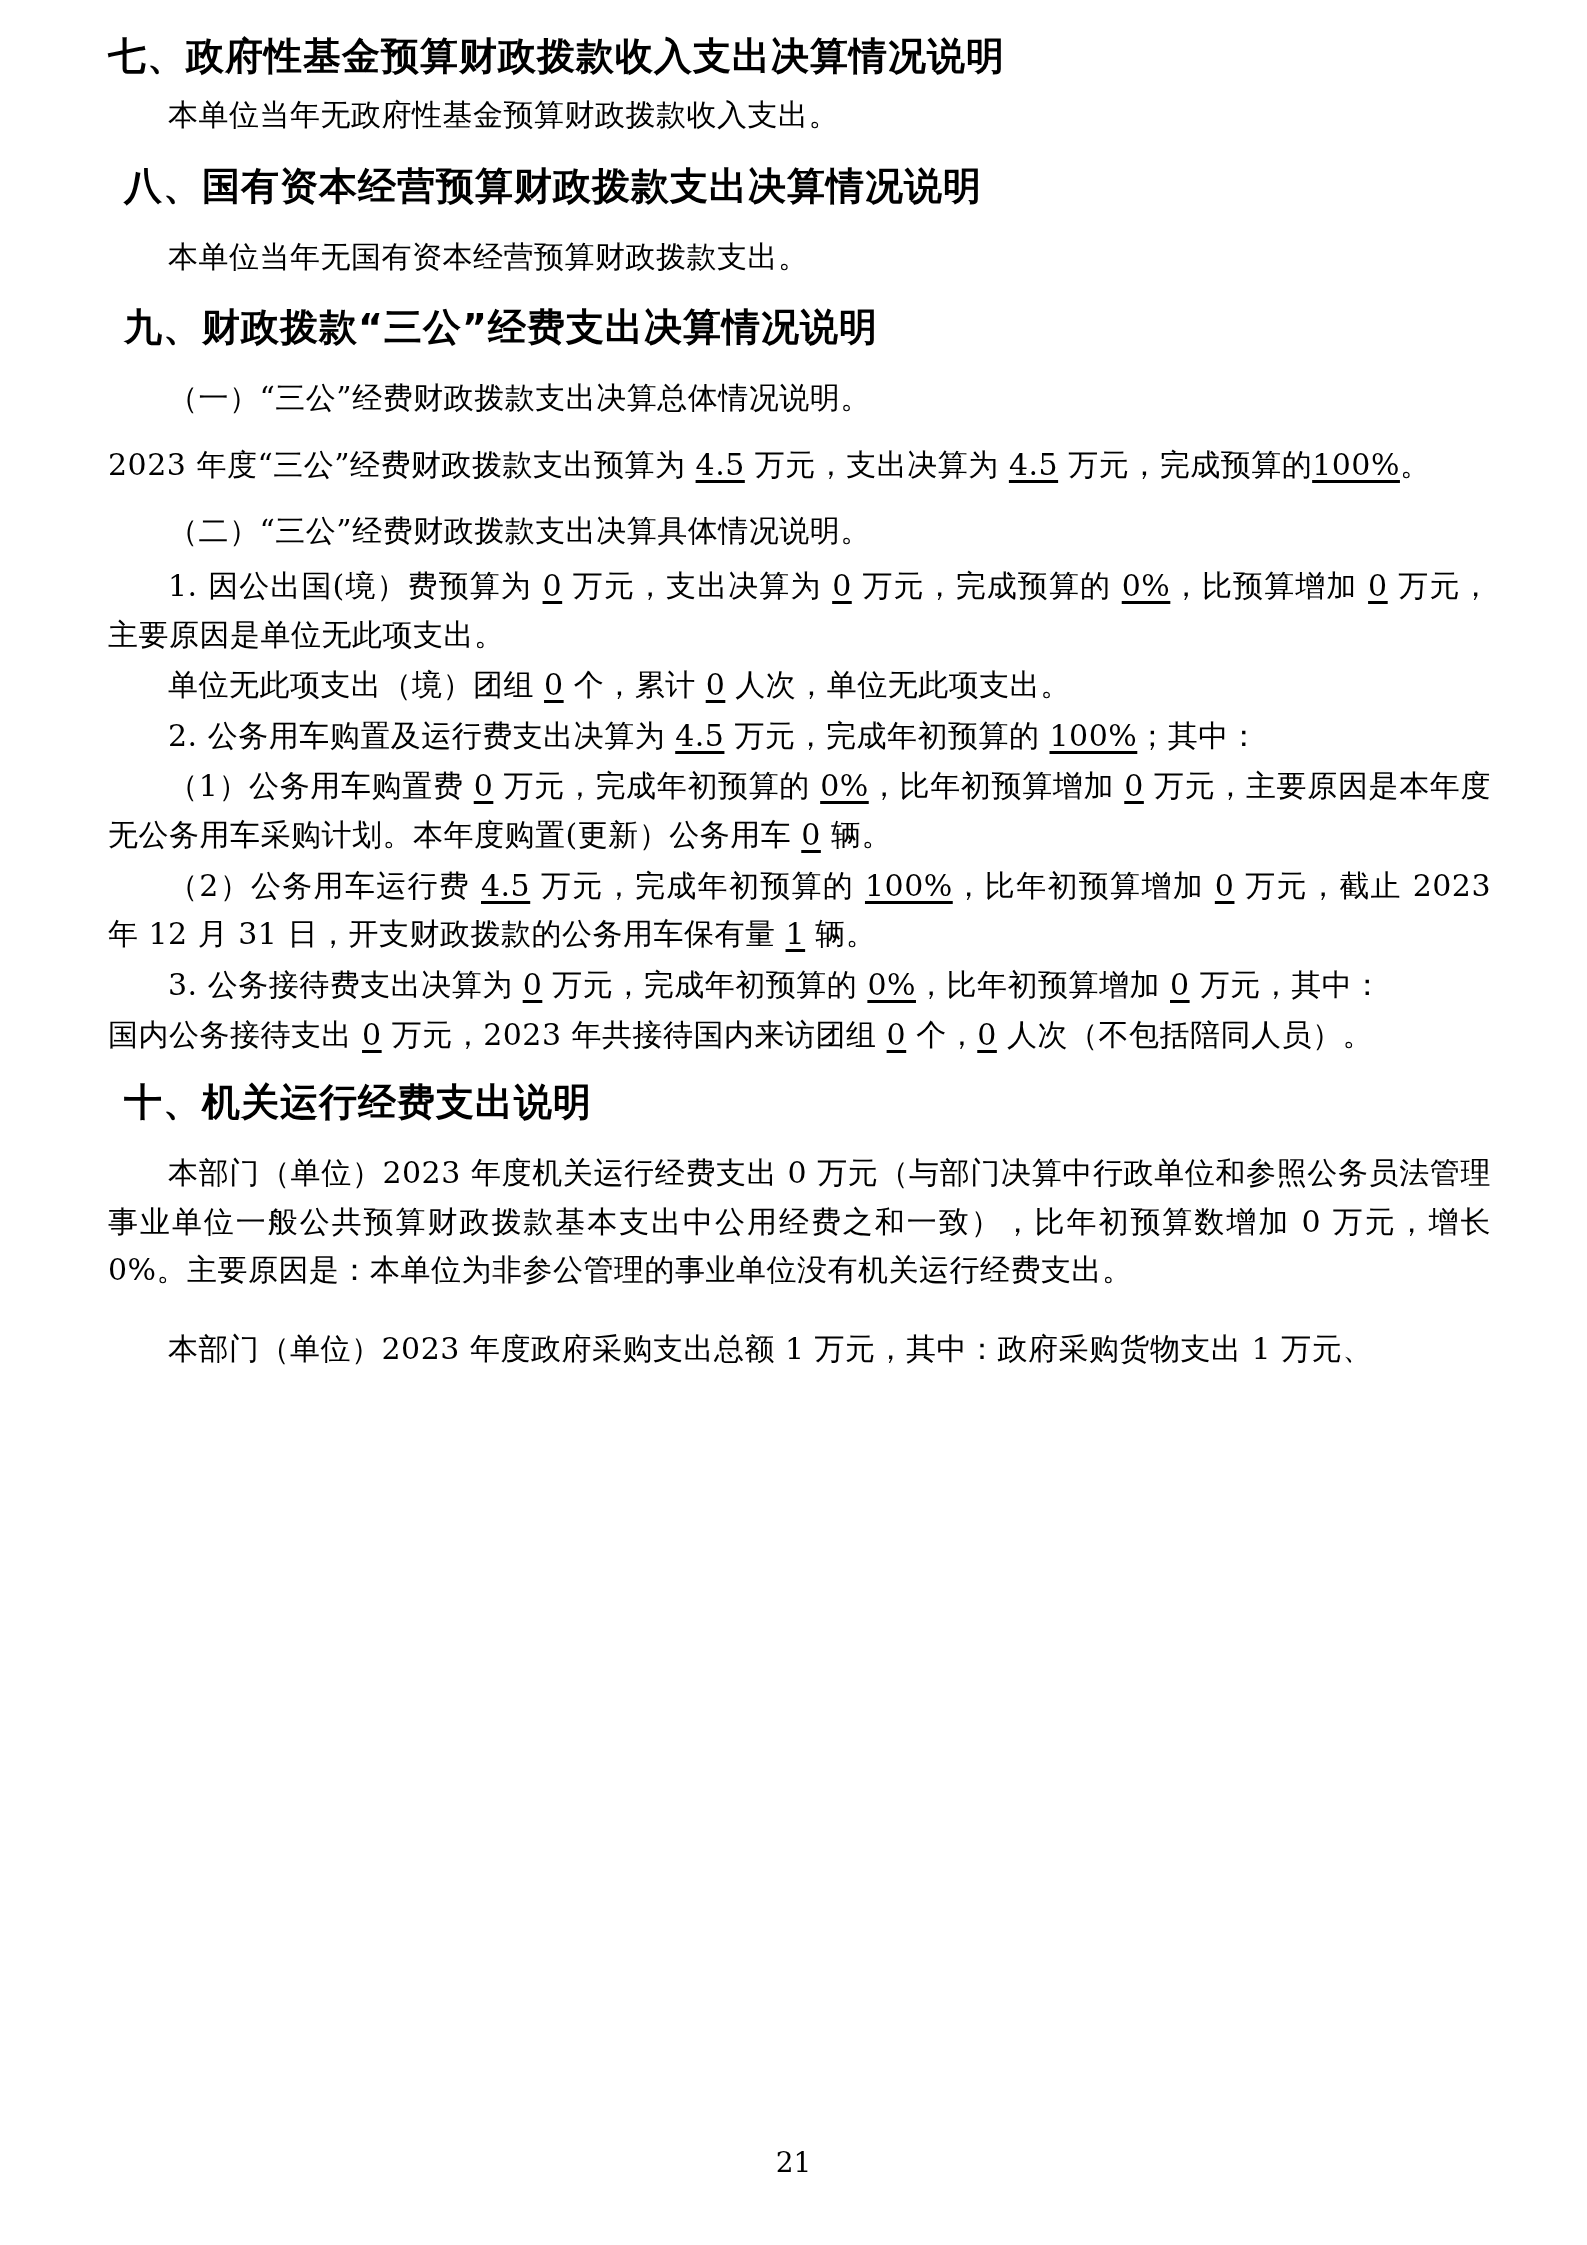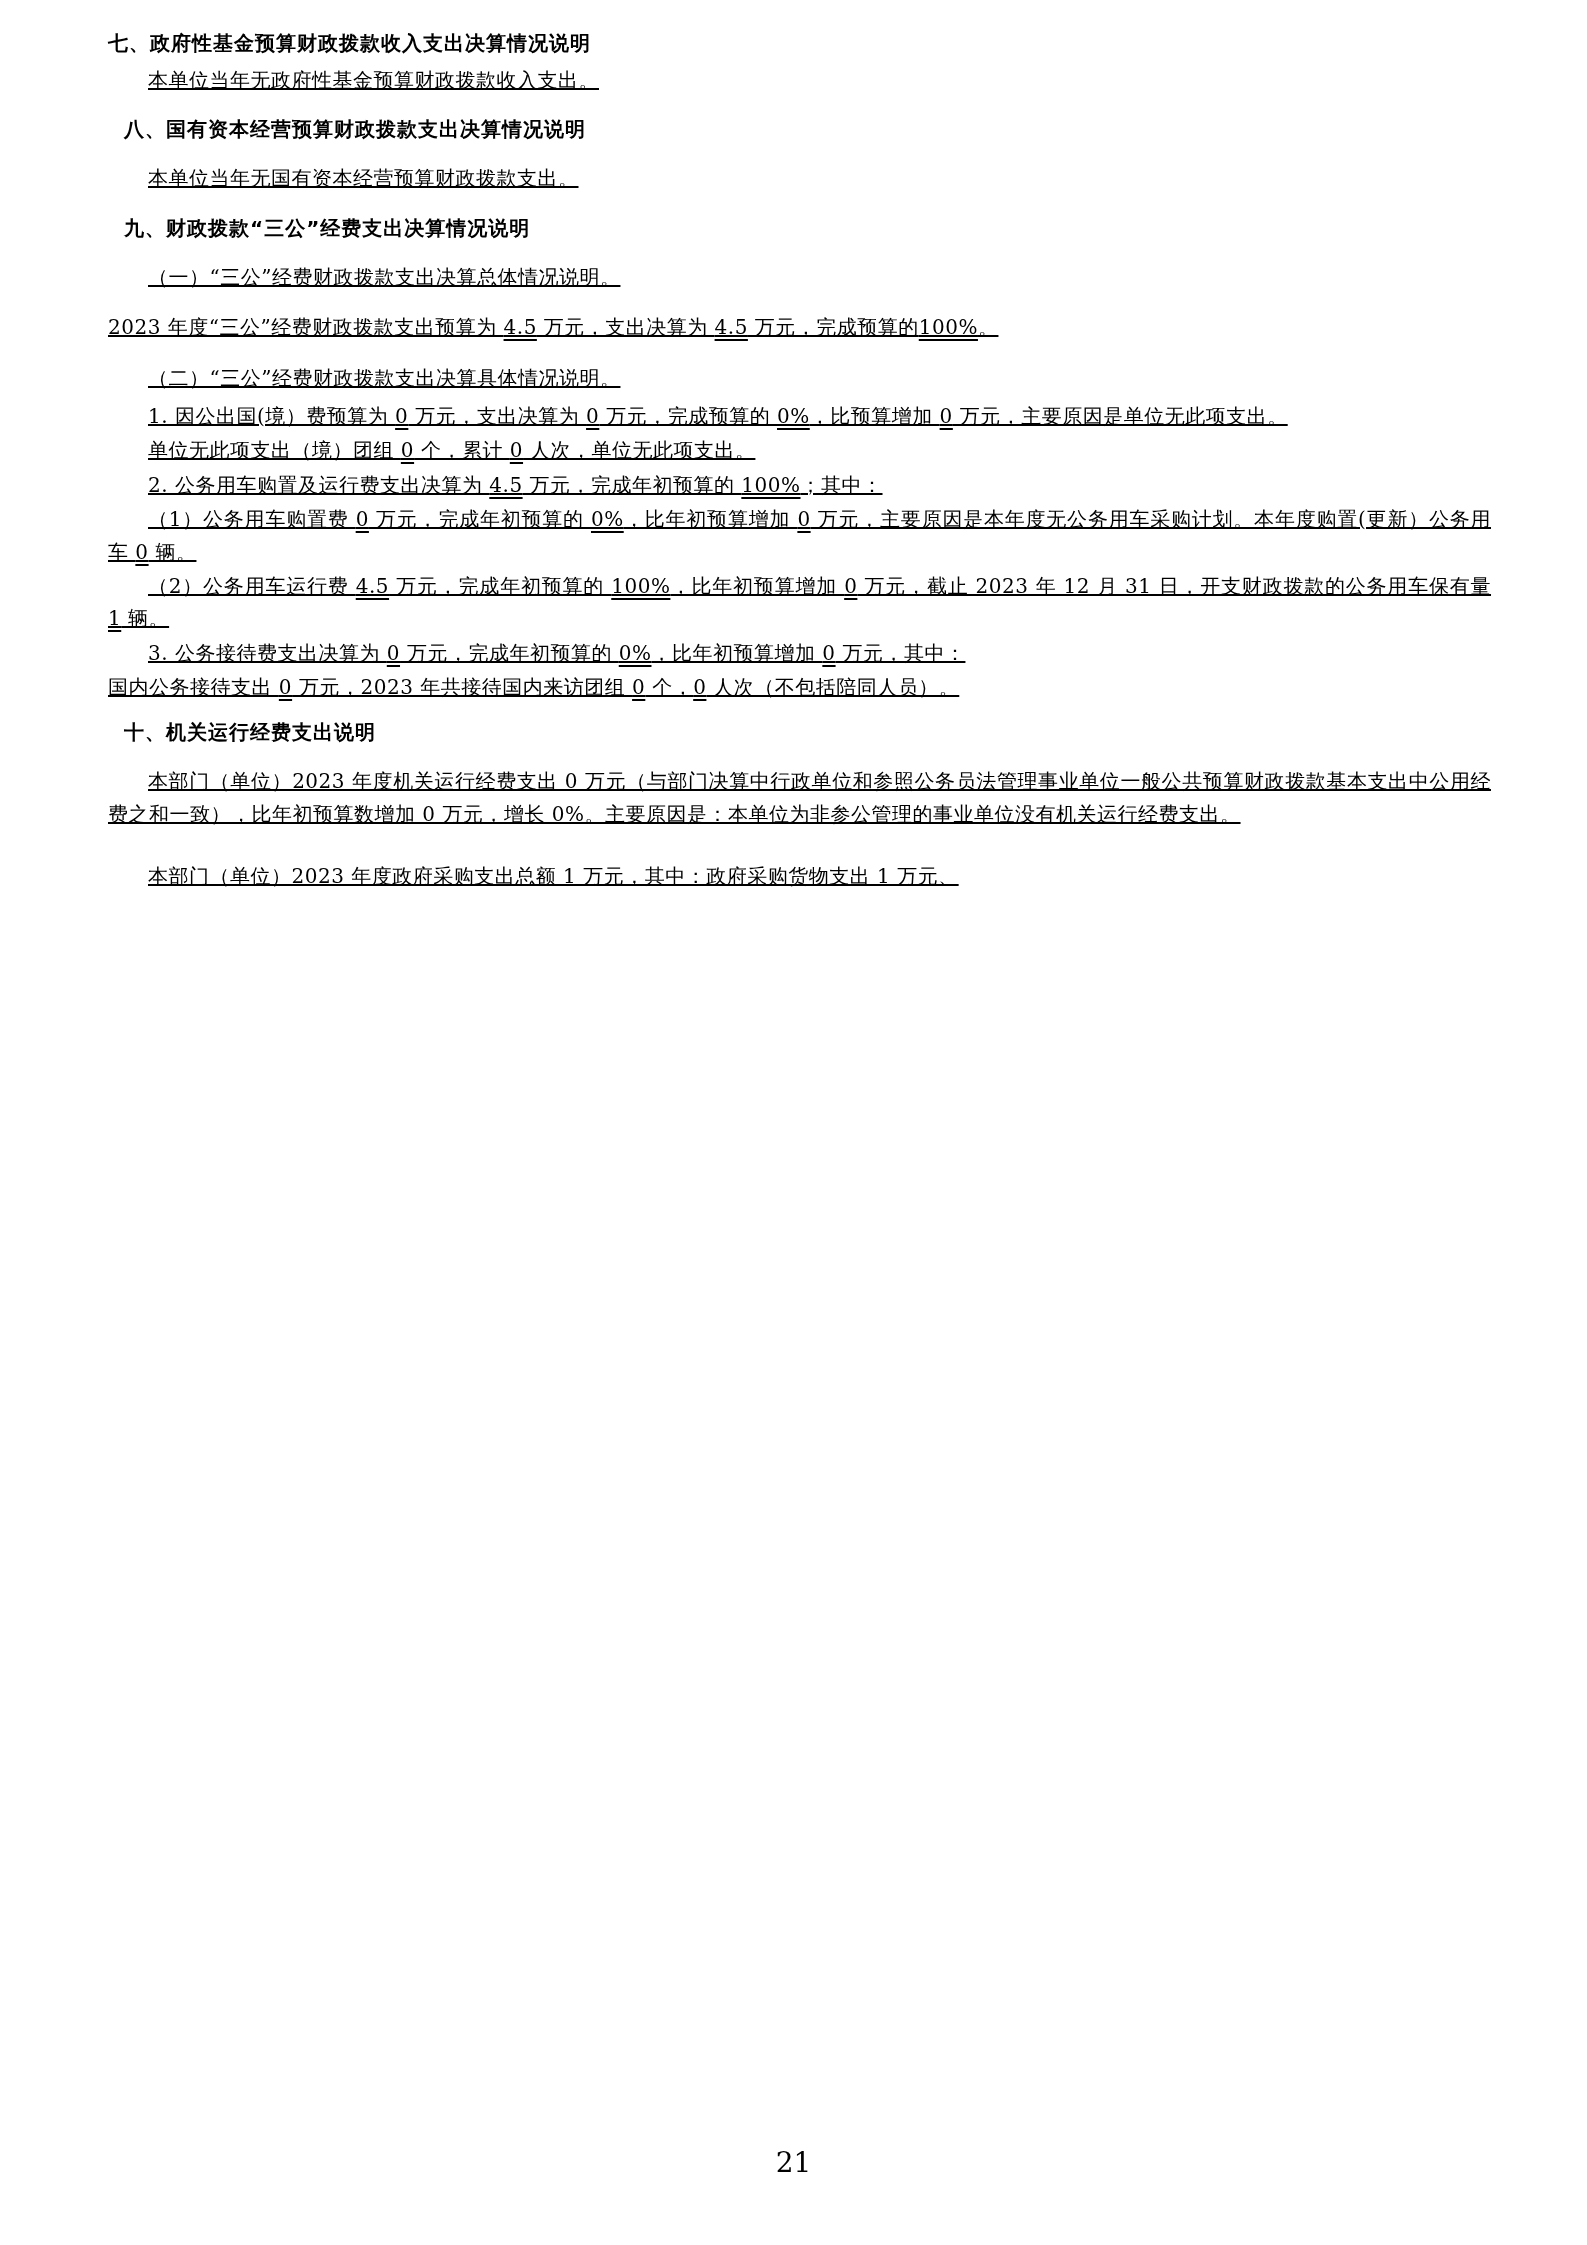--- a/index.html
+++ b/index.html
@@ -17,37 +17,36 @@
   .page {
     box-sizing: border-box;
     width: 1587px;
     height: 2245px;
     padding: 28px 96px 0 108px;
     position: relative;
   }
   h2.heading {
     font-family: "DejaVu Sans", "Liberation Sans", sans-serif;
     font-weight: bold;
-    font-size: 20px;
+    font-size: 38px;
     line-height: 1.5;
     margin: 0 0 6px 0;
     letter-spacing: 1px;
     text-indent: 0;
   }
   .h-indent {
     padding-left: 16px;
   }
   p.para {
-    font-size: 20px;
+    font-size: 30px;
     line-height: 1.62;
     margin: 0 0 6px 0;
     text-indent: 2em;
     text-align: justify;
     letter-spacing: 0.5px;
-    text-decoration: underline;
   }
   p.tight {
     margin-bottom: 2px;
   }
   p.noindent {
     text-indent: 0;
   }
   .u {
     text-decoration: underline;
     text-underline-offset: 5px;

